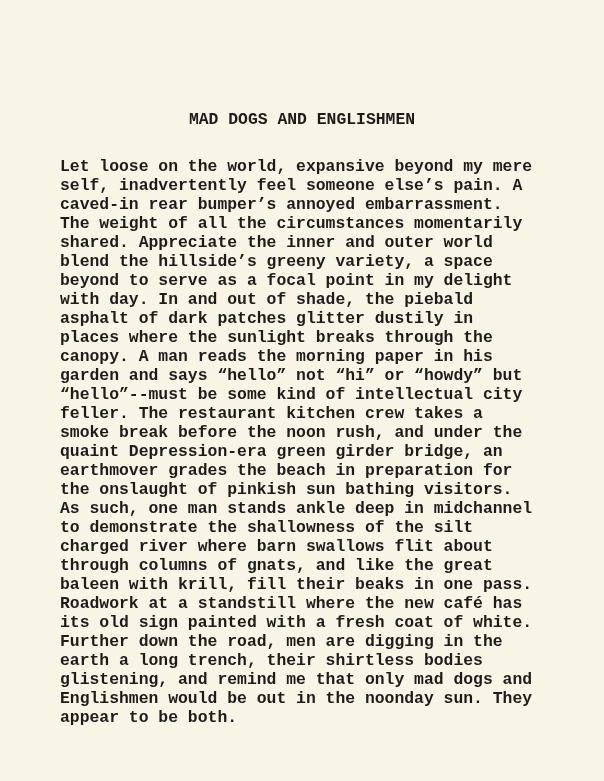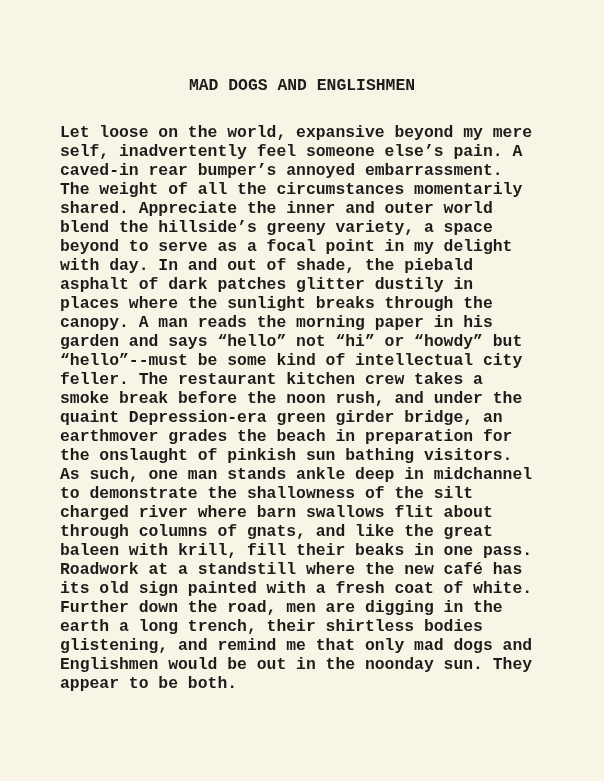--- a/index.html
+++ b/index.html
@@ -11,21 +11,21 @@
     position: relative;
     width: 604px;
     height: 781px;
     box-sizing: border-box;
     background: #f8f4e6;
     color: #1d1c1a;
     font-family: "Liberation Mono", "DejaVu Sans Mono", monospace;
     font-weight: 700;
     font-size: 16.4px;
     line-height: 19px;
-    padding-top: 76px;
+    padding-top: 110px;
     overflow: hidden;
   }
   .title {
     margin: 0;
     padding: 0;
     text-align: center;
     font-size: 16.4px;
     font-weight: 700;
     line-height: 19px;
     letter-spacing: 0;

